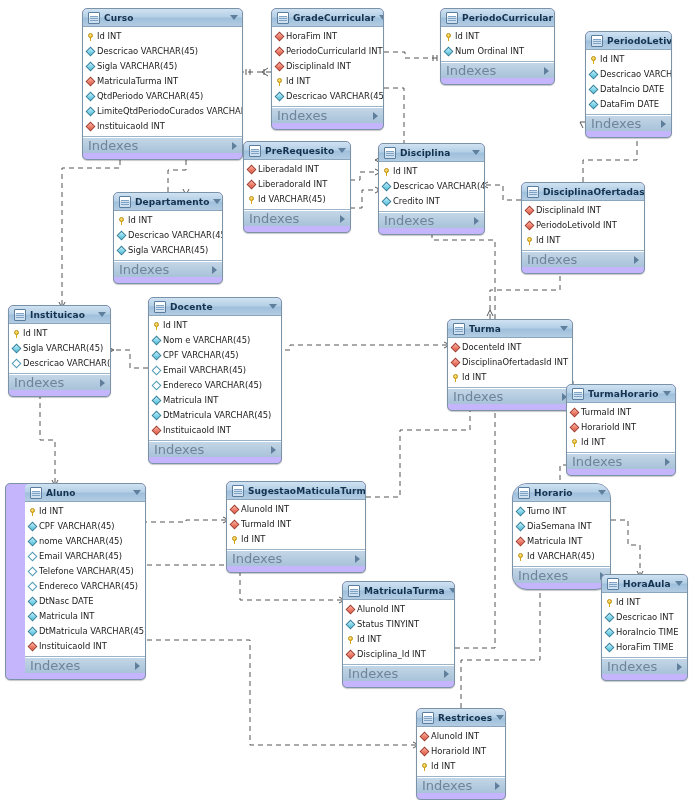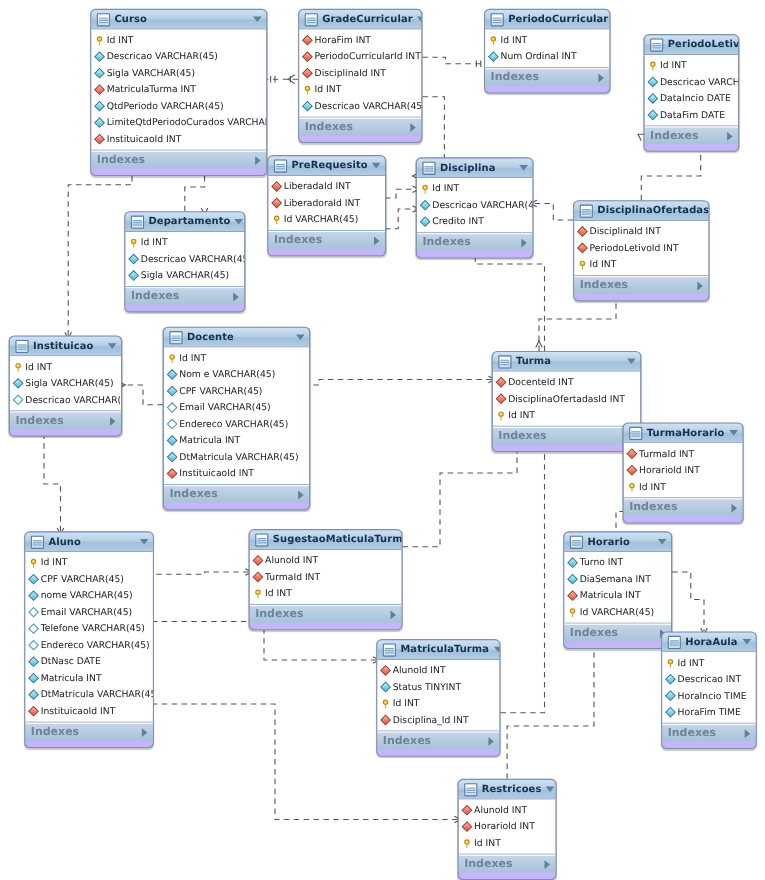--- a/index.html
+++ b/index.html
@@ -133,22 +133,22 @@
   .tbl-foot {
     height: 15px;
     display: flex;
     align-items: center;
     justify-content: space-between;
     padding: 0 5px 0 5px;
     background: linear-gradient(to bottom,#c3d6e7,#a8c2d8);
     border-top: 1px solid #ffffff;
   }
   .foot-label {
-    font-size: 10px;
-    font-weight: bold;
+    font-size: 13px;
+    font-weight: normal;
     color: #6f8498;
   }
   .foot-arrow {
     width: 0; height: 0;
     border-top: 4px solid transparent;
     border-bottom: 4px solid transparent;
     border-left: 5px solid #5f7f9c;
   }
 </style>
 </head>
@@ -512,21 +512,21 @@
         <div class="col">
           <span class="idiamond d-red"></span>
           <span class="col-name">InstituicaoId INT</span>
         </div>
       </div>
       <div class="tbl-foot">
         <span class="foot-label">Indexes</span>
         <span class="foot-arrow"></span>
       </div>
     </div>
-    <div class="tbl" style="left: 447px; top: 319px; width: 136px;">
+    <div class="tbl" style="left: 447px; top: 319px; width: 126px;">
       <div class="tbl-hdr">
         <span class="hdr-icon"></span>
         <span class="tbl-title">Turma</span>
         <span class="caret"></span>
       </div>
       <div class="tbl-body">
         <div class="col">
           <span class="idiamond d-red"></span>
           <span class="col-name">DocenteId INT</span>
         </div>
@@ -562,21 +562,21 @@
         <div class="col">
           <span class="ikey"></span>
           <span class="col-name">Id INT</span>
         </div>
       </div>
       <div class="tbl-foot">
         <span class="foot-label">Indexes</span>
         <span class="foot-arrow"></span>
       </div>
     </div>
-    <div class="tbl" style="left: 22px; top: 483px; width: 118px;">
+    <div class="tbl" style="left: 5px; top: 483px; width: 141px; padding-left: 19px;">
       <div class="tbl-hdr">
         <span class="hdr-icon"></span>
         <span class="tbl-title">Aluno</span>
         <span class="caret"></span>
       </div>
       <div class="tbl-body">
         <div class="col">
           <span class="ikey"></span>
           <span class="col-name">Id INT</span>
         </div>
@@ -639,21 +639,21 @@
         <div class="col">
           <span class="ikey"></span>
           <span class="col-name">Id INT</span>
         </div>
       </div>
       <div class="tbl-foot">
         <span class="foot-label">Indexes</span>
         <span class="foot-arrow"></span>
       </div>
     </div>
-    <div class="tbl" style="left: 512px; top: 483px; width: 99px;">
+    <div class="tbl" style="left: 512px; top: 483px; width: 99px; border-radius: 15px;">
       <div class="tbl-hdr">
         <span class="hdr-icon"></span>
         <span class="tbl-title">Horario</span>
         <span class="caret"></span>
       </div>
       <div class="tbl-body">
         <div class="col">
           <span class="idiamond d-cyan"></span>
           <span class="col-name">Turno INT</span>
         </div>

